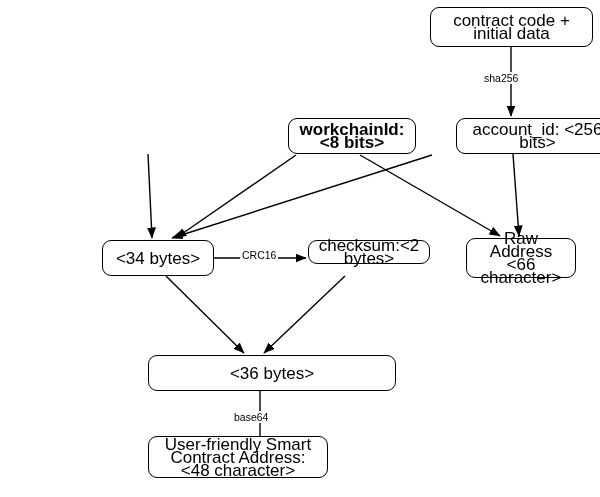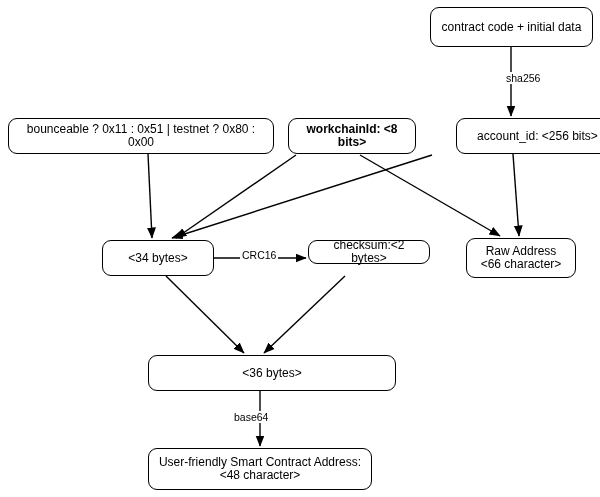--- a/index.html
+++ b/index.html
@@ -26,21 +26,21 @@
     position: absolute;
     box-sizing: border-box;
     border: 1.5px solid #000000;
     border-radius: 9px;
     background: #ffffff;
     display: flex;
     align-items: center;
     justify-content: center;
     text-align: center;
     color: #000000;
-    font-size: 12px;
+    font-size: 17px;
     line-height: 13px;
     z-index: 2;
   }
   .node span {
     display: block;
     padding: 0 6px;
     white-space: pre-line;
   }
   .edge-label {
     position: absolute;
@@ -87,23 +87,20 @@
   </svg>
 
   <div class="node" style="left:430px;top:7px;width:163px;height:40px;">
     <span>contract code + initial data</span>
   </div>
 
   <div class="node" style="left:456px;top:118px;width:163px;height:36px;">
     <span>account_id: &lt;256 bits&gt;</span>
   </div>
 
-  <div class="node" style="left:8px;top:118px;width:266px;height:36px;">
-    <span>bounceable ? 0x11 : 0x51 | testnet ? 0x80 : 0x00</span>
-  </div>
 
   <div class="node" style="left:288px;top:118px;width:128px;height:36px;font-weight:bold;">
     <span>workchainId: &lt;8 bits&gt;</span>
   </div>
 
   <div class="node" style="left:102px;top:240px;width:112px;height:36px;">
     <span>&lt;34 bytes&gt;</span>
   </div>
 
   <div class="node" style="left:308px;top:240px;width:122px;height:24px;">
@@ -112,22 +109,22 @@
 
   <div class="node" style="left:466px;top:238px;width:110px;height:40px;">
     <span>Raw Address
 &lt;66 character&gt;</span>
   </div>
 
   <div class="node" style="left:148px;top:355px;width:248px;height:36px;">
     <span>&lt;36 bytes&gt;</span>
   </div>
 
-  <div class="node" style="left:148px;top:448px;width:224px;height:42px;">
+  <div class="node" style="left:148px;top:436px;width:180px;height:42px;">
     <span>User-friendly Smart Contract Address:
 &lt;48 character&gt;</span>
   </div>
 
-  <div class="edge-label" style="left:504px;top:72px;">sha256</div>
+  <div class="edge-label" style="left:482px;top:72px;">sha256</div>
   <div class="edge-label" style="left:240px;top:249px;">CRC16</div>
   <div class="edge-label" style="left:232px;top:411px;">base64</div>
 
 </div>
 
 </body></html>

